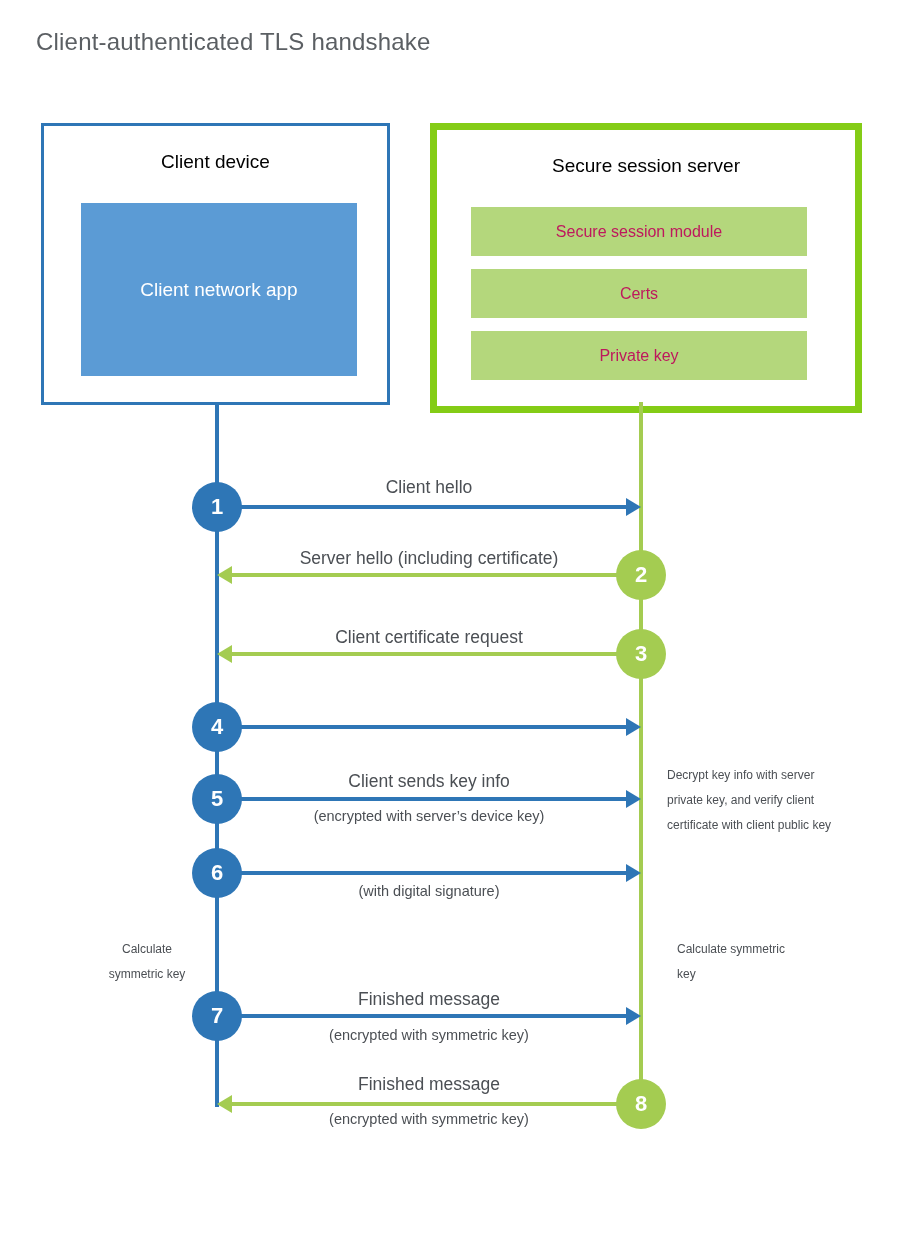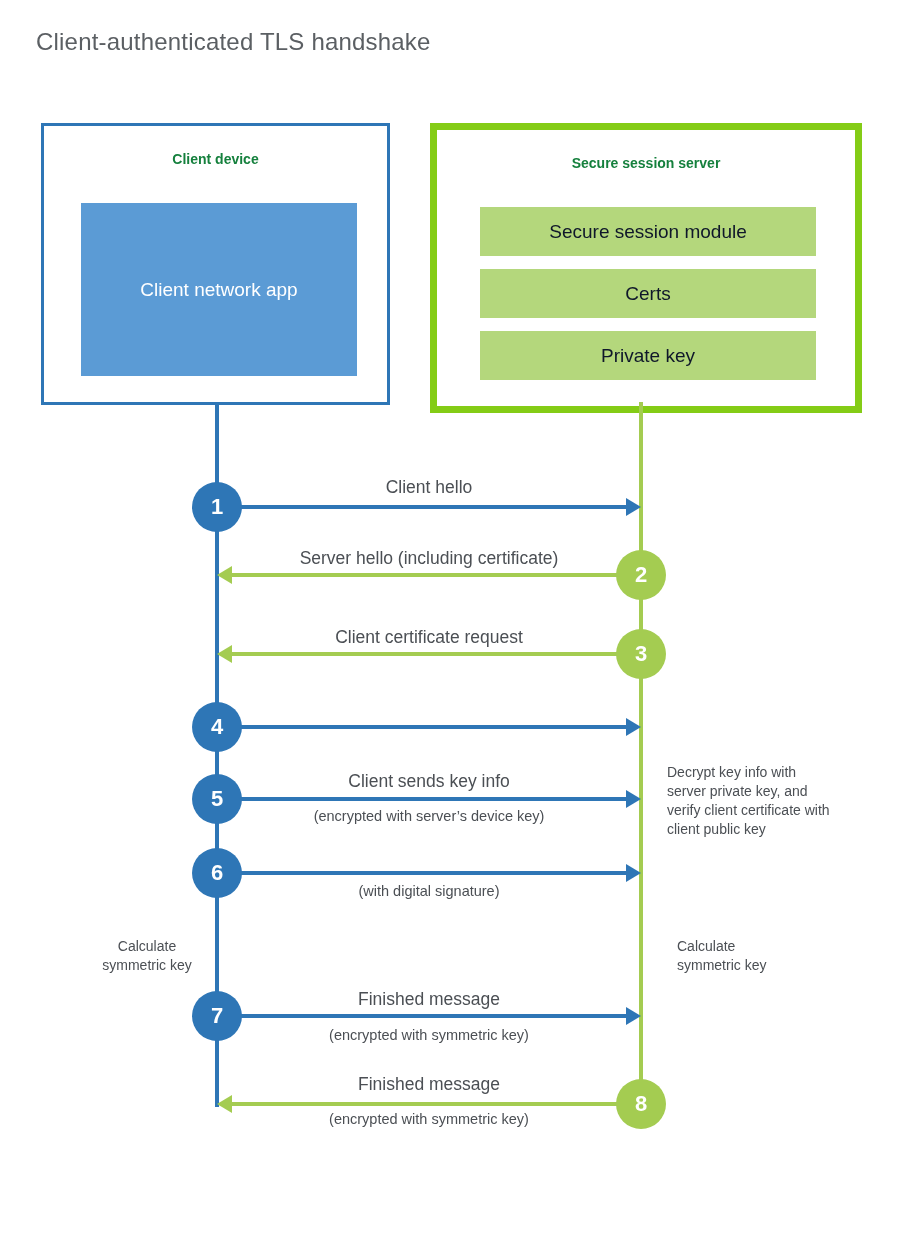--- a/index.html
+++ b/index.html
@@ -10,31 +10,31 @@
   .page-title{
     position:absolute;left:36px;top:28px;font-size:24px;font-weight:400;
     color:#5b5f63;letter-spacing:0.2px;
   }
   
   .device-box{position:absolute;background:#ffffff;}
   .client-box{left:41px;top:123px;width:343px;height:276px;border:3px solid #2e76b6;}
   .server-box{left:430px;top:123px;width:418px;height:276px;border:7px solid #84cc16;}
   .box-title{
     position:absolute;left:0;right:0;top:25px;text-align:center;
-    font-size:14px;font-weight:700;color:#15803d;
+    font-size:19px;font-weight:400;color:#000000;
   }
   .client-app{
     position:absolute;left:37px;top:77px;width:276px;height:173px;background:#5b9bd5;
     display:flex;align-items:center;justify-content:center;text-align:center;
     color:#ffffff;font-size:19px;line-height:27px;padding:0 40px;box-sizing:border-box;
   }
   .server-module{
-    position:absolute;left:43px;width:336px;height:49px;background:#b4d77c;
+    position:absolute;left:34px;width:336px;height:49px;background:#b4d77c;
     display:flex;align-items:center;justify-content:center;
-    color:#0f172a;font-size:19px;
+    color:#be185d;font-size:16px;
   }
   
   .lifeline{position:absolute;width:4px;}
   .lifeline.blue{left:215px;top:402px;height:705px;background:#2e76b6;}
   .lifeline.green{left:639px;top:402px;height:703px;background:#a4cc51;}
   
   .arrow-line{position:absolute;height:4px;}
   .arrow-line.blue{background:#2e76b6;}
   .arrow-line.green{background:#a4cc51;}
   .arrow-head{position:absolute;width:0;height:0;border-top:9px solid transparent;border-bottom:9px solid transparent;}
@@ -51,21 +51,21 @@
   
   .msg-label{
     position:absolute;left:229px;width:400px;text-align:center;
     font-size:17.5px;color:#4b4f54;
   }
   .msg-sublabel{
     position:absolute;left:229px;width:400px;text-align:center;
     font-size:14.5px;color:#4b4f54;
   }
   .side-note{
-    position:absolute;font-size:14px;line-height:19px;color:#4b4f54;
+    position:absolute;font-size:12px;line-height:25px;color:#4b4f54;
   }
 </style>
 </head>
 <body>
 
 <div class="canvas">
 
   <div class="page-title">Client-authenticated TLS handshake</div>
 
   <div class="device-box client-box">

